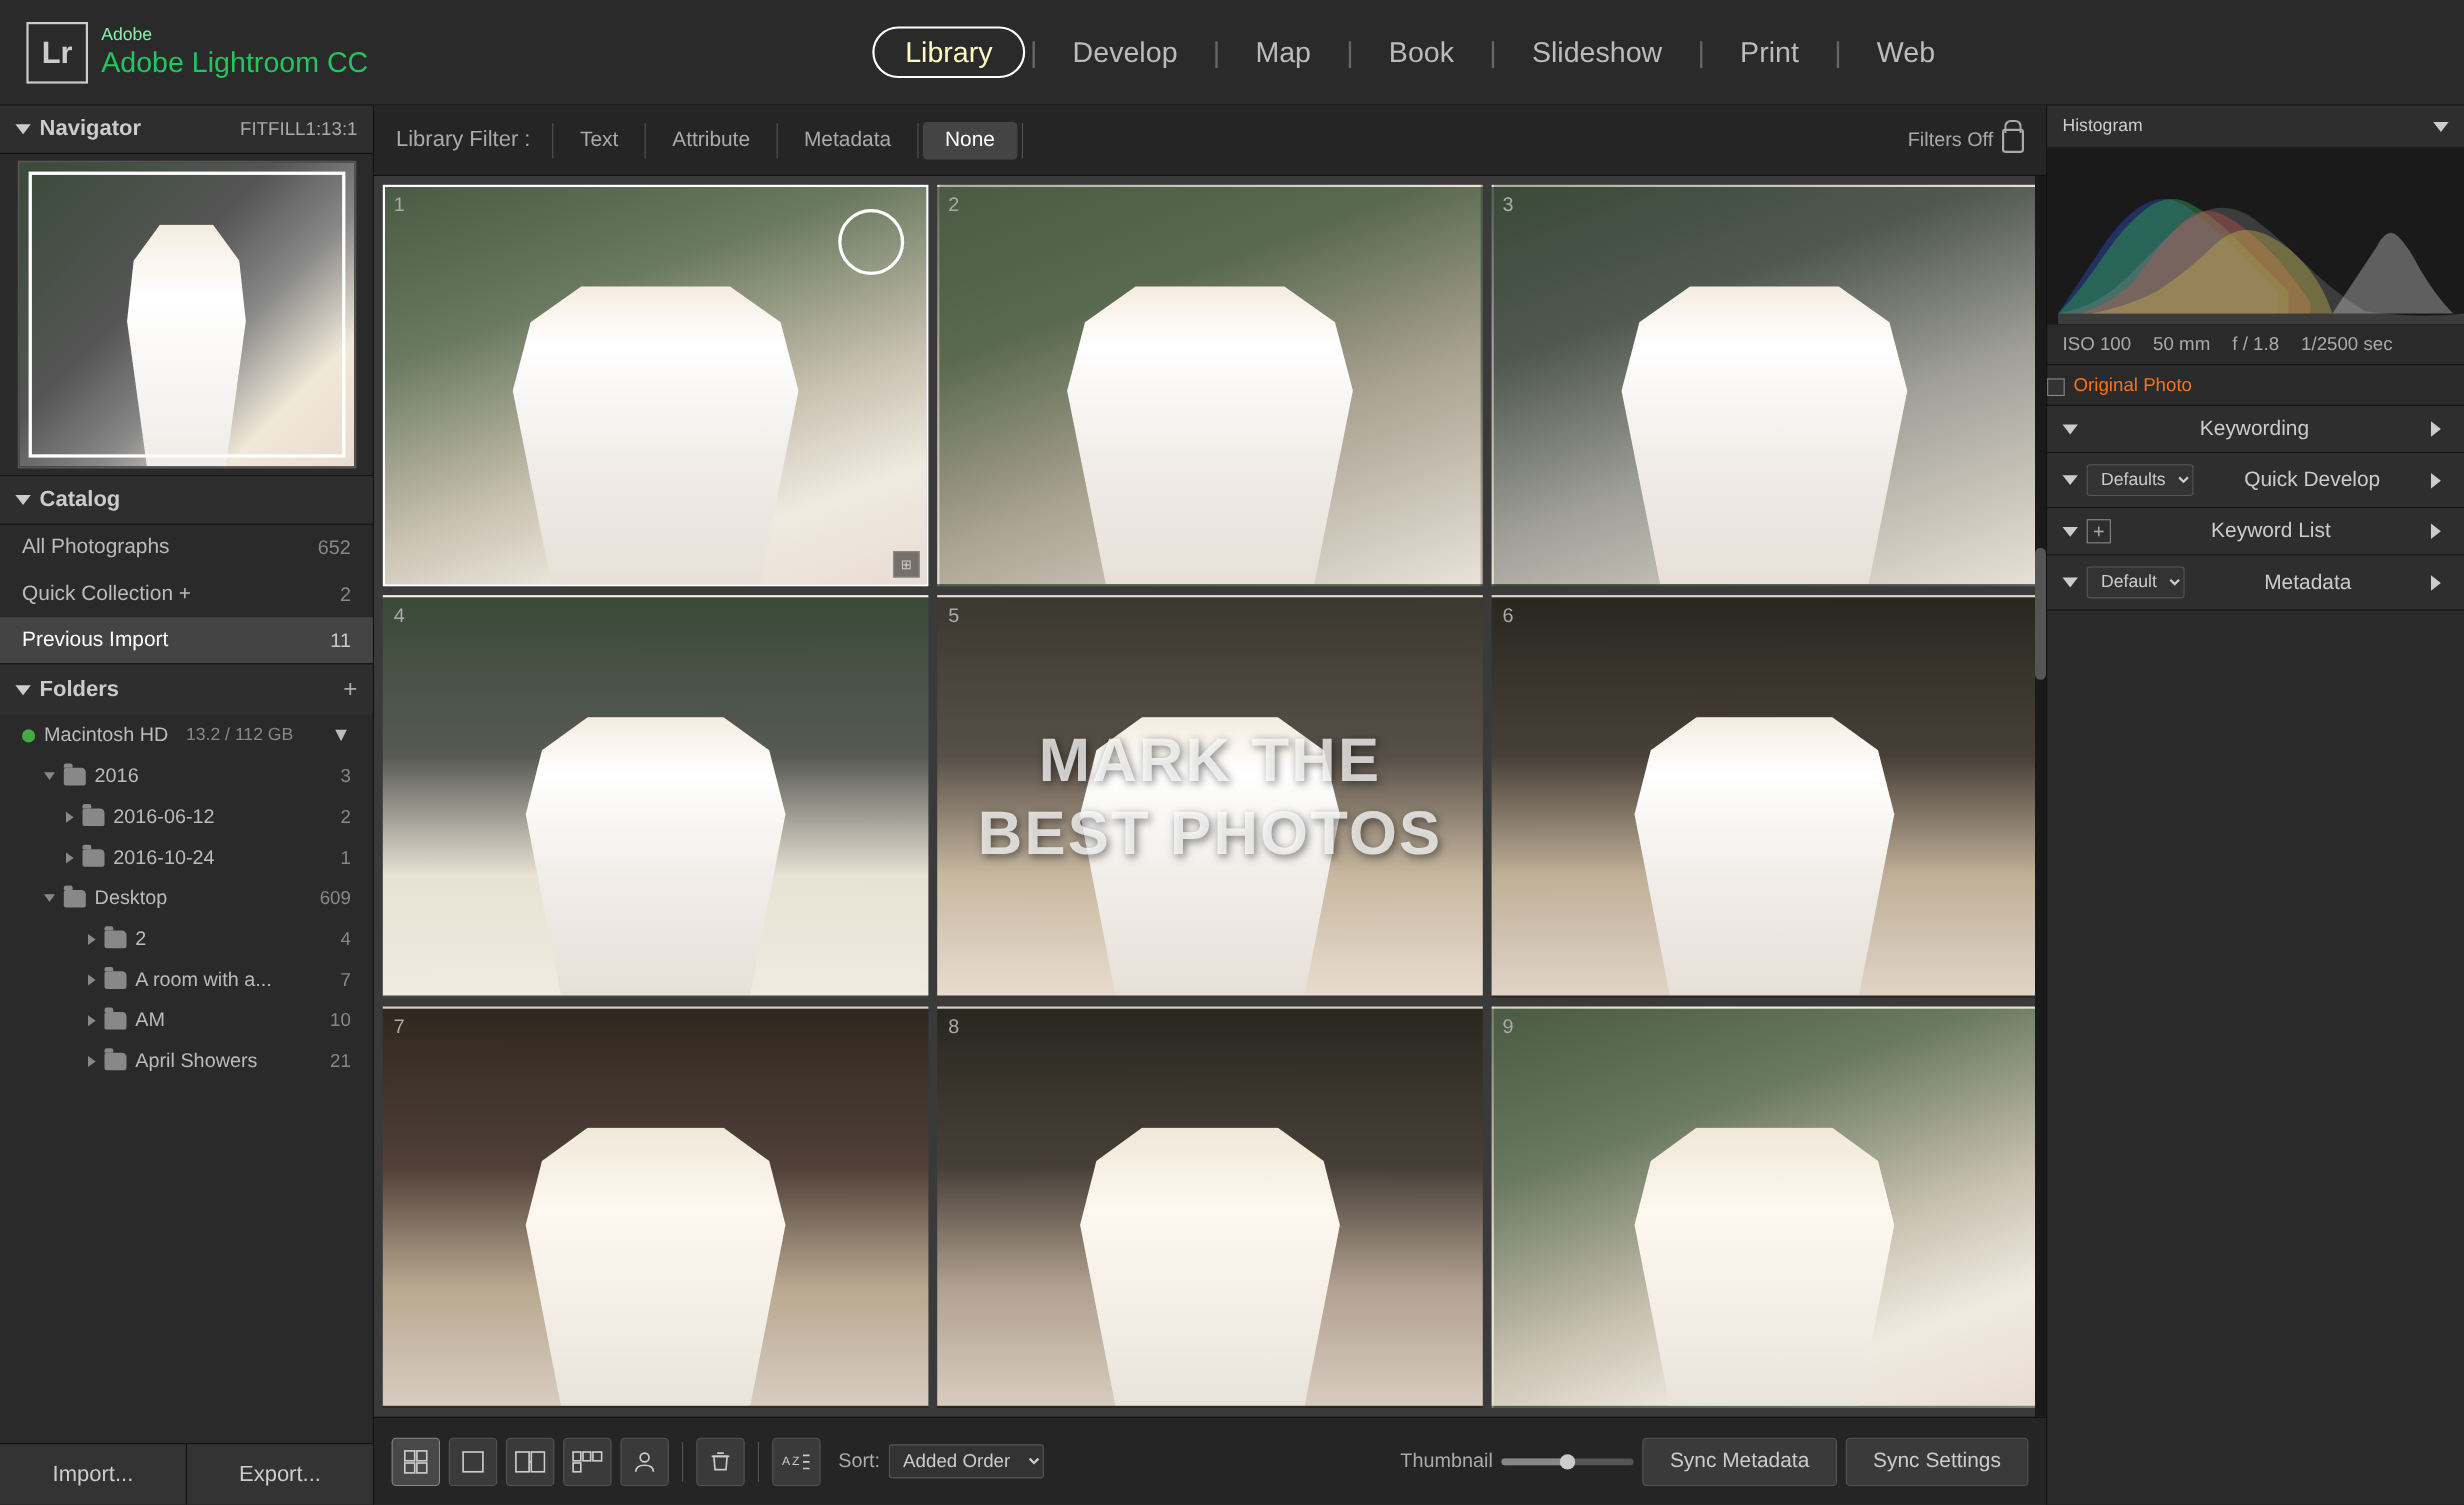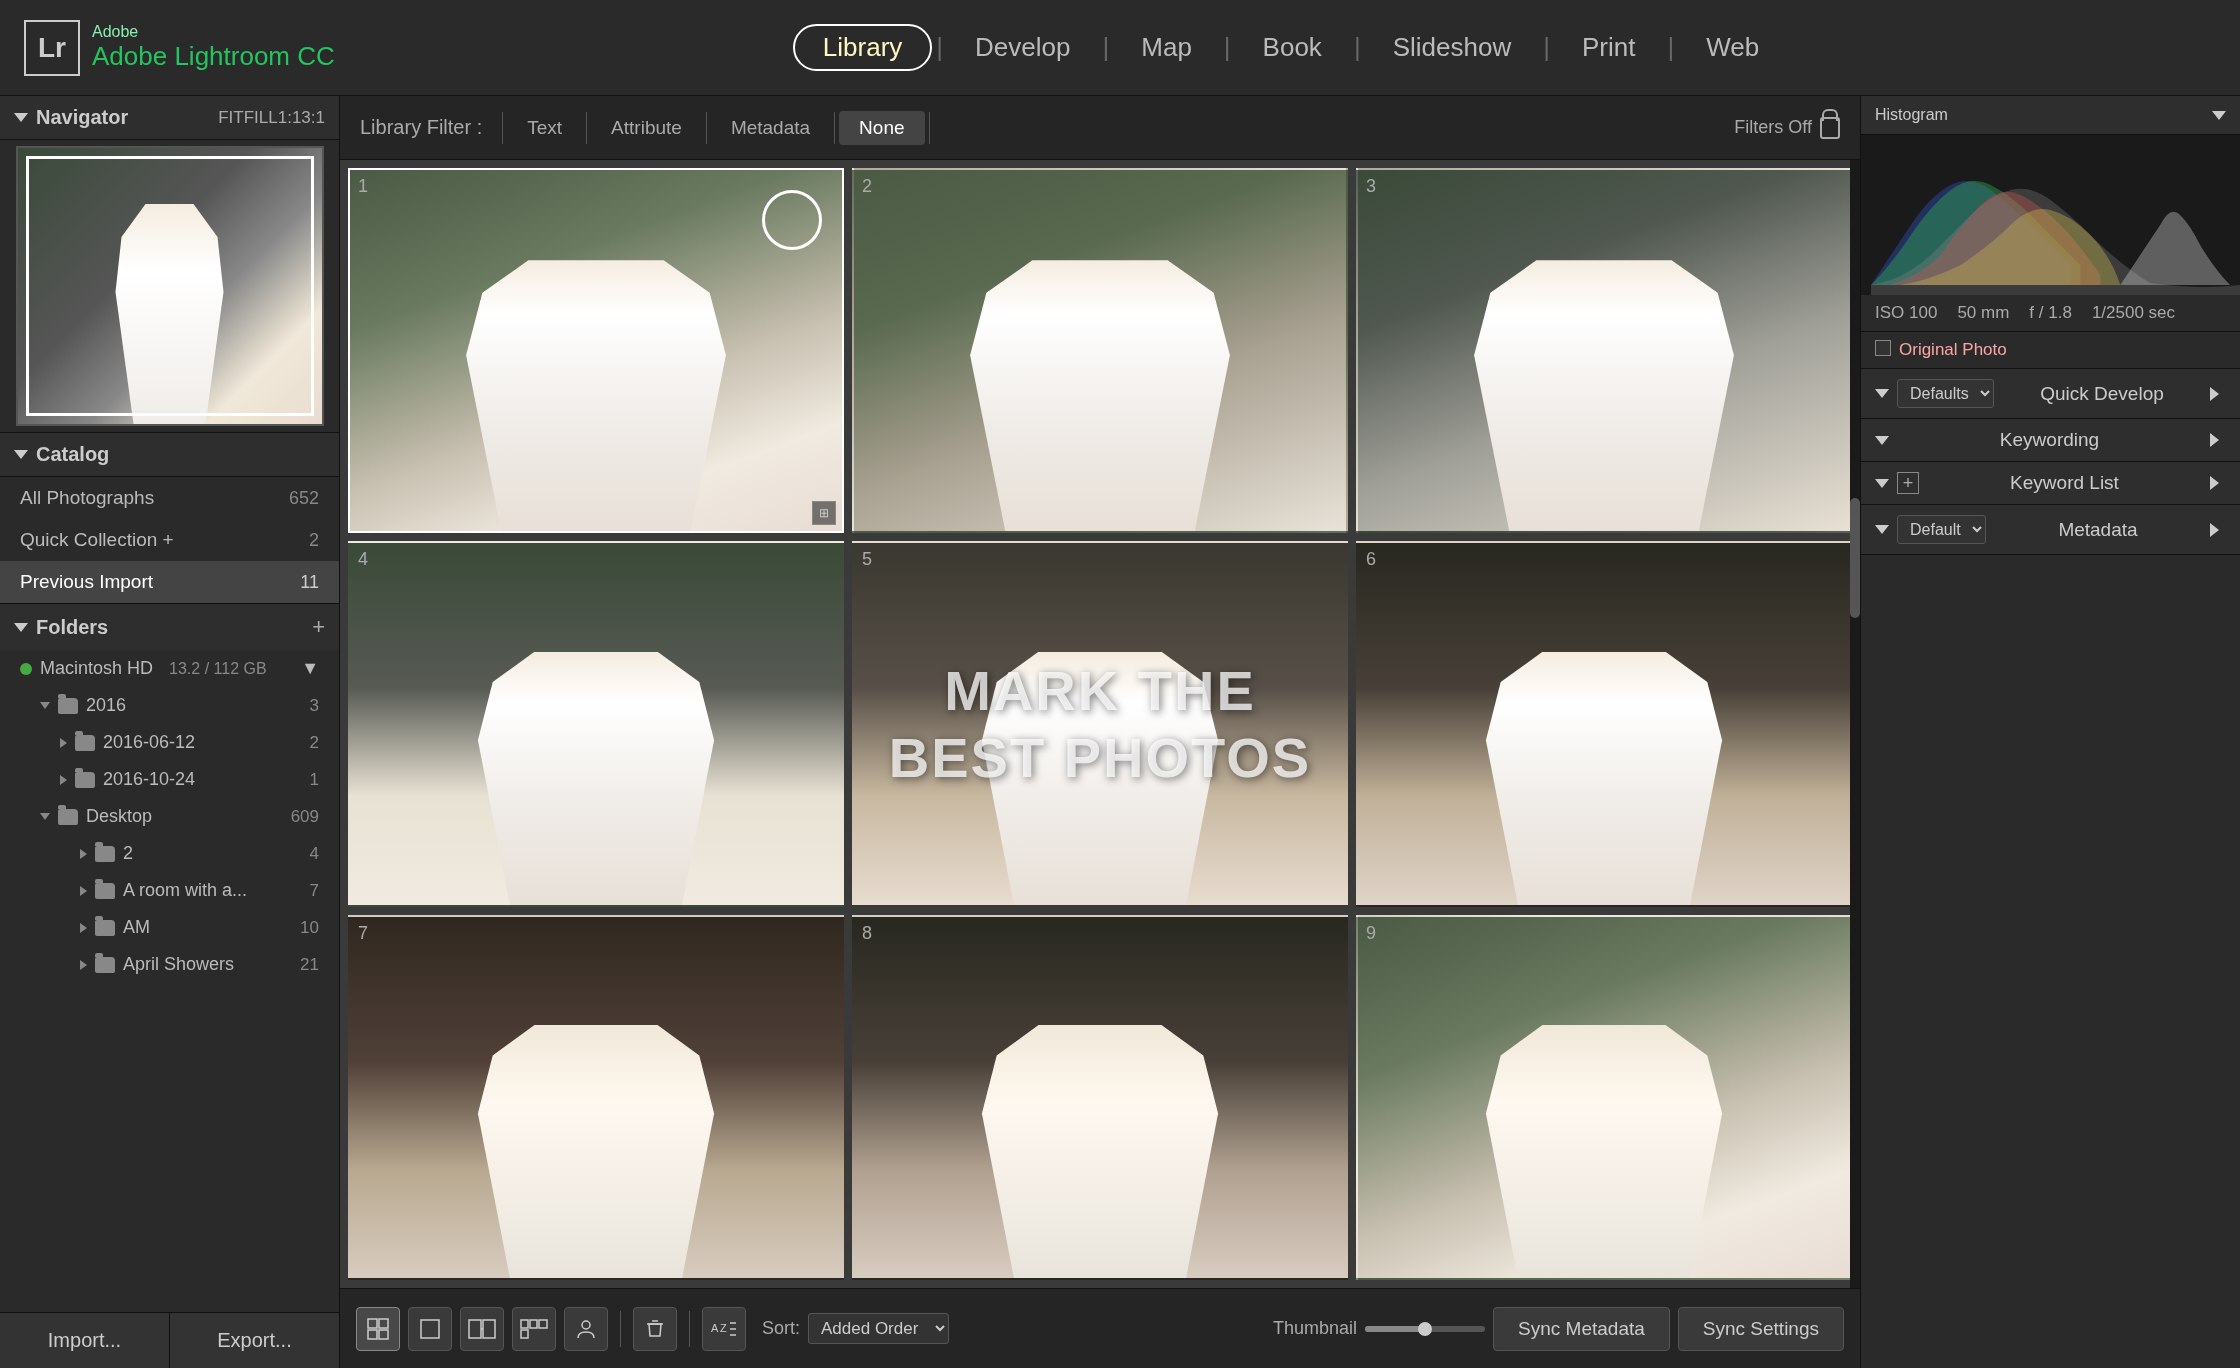--- a/index.html
+++ b/index.html
@@ -574,25 +574,25 @@
       display: flex;
       align-items: flex-end;
       gap: 20px;
       padding: 8px 14px;
       font-size: 17px;
       color: #aaa;
       border-bottom: 1px solid #111;
     }
     .original-photo {
       display: flex;
-      align-items: flex-start;
+      align-items: flex-end;
       gap: 8px;
-      padding: 8px 14px;
+      padding: 8px 0;
       font-size: 17px;
-      color: #fca5a5;
+      color: #f97316;
       border-bottom: 1px solid #111;
     }
     .checkbox-sq {
       width: 16px; height: 16px;
       border: 1px solid #888;
       background: #333;
     }
     .right-section {
       display: flex;
       align-items: center;
@@ -1016,33 +1016,33 @@
     </div>
 
     <div class="original-photo">
       <div class="checkbox-sq"></div>
       <span>Original Photo</span>
     </div>
 
     <div class="right-section">
       <div class="right-section-left">
         <span class="triangle down"></span>
+      </div>
+      <span class="right-section-label">Keywording</span>
+      <span class="triangle right"></span>
+    </div>
+
+    <div class="right-section">
+      <div class="right-section-left">
+        <span class="triangle down"></span>
         <select class="dropdown-select">
           <option>Defaults</option>
         </select>
       </div>
       <span class="right-section-label">Quick Develop</span>
-      <span class="triangle right"></span>
-    </div>
-
-    <div class="right-section">
-      <div class="right-section-left">
-        <span class="triangle down"></span>
-      </div>
-      <span class="right-section-label">Keywording</span>
       <span class="triangle right"></span>
     </div>
 
     <div class="right-section">
       <div class="right-section-left">
         <span class="triangle down"></span>
         <div class="plus-btn">+</div>
       </div>
       <span class="right-section-label">Keyword List</span>
       <span class="triangle right"></span>

